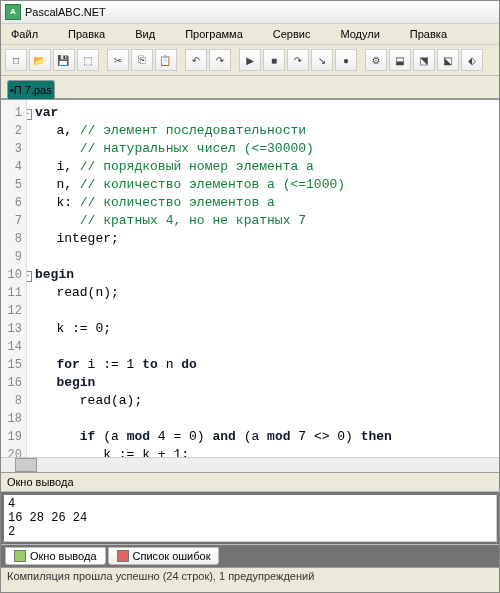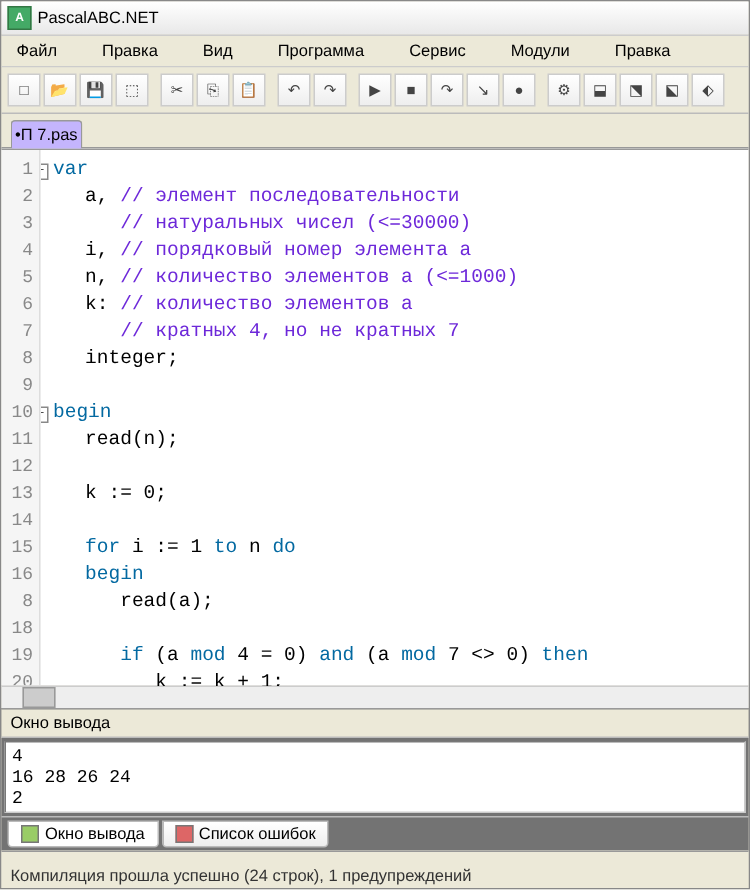--- a/index.html
+++ b/index.html
@@ -6,39 +6,39 @@
 .window{width:500px;height:593px;border:1px solid #888;box-sizing:border-box;display:flex;flex-direction:column;background:#ece9d8}
 .titlebar{height:20px;background:linear-gradient(#fff,#e8e8e8);border-bottom:1px solid #ccc;display:flex;align-items:center;padding:1px 4px;gap:4px}
 .app-icon{width:14px;height:14px;background:#4a6;border:1px solid #374;font-size:8px;color:#fff;text-align:center;line-height:14px;font-weight:bold}
 .titlebar-text{font-size:11px}
 .menubar{height:20px;display:flex;align-items:center;padding:0 4px;gap:18px;background:#ece9d8;border-bottom:1px solid #ccc}
 .menu-item{padding:2px 6px;cursor:default}
 .toolbar{height:26px;display:flex;align-items:center;padding:2px 4px;gap:2px;background:#ece9d8;border-bottom:1px solid #bbb}
 .tool-btn{width:20px;height:20px;border:1px solid #ccc;background:linear-gradient(#fff,#eee);display:flex;align-items:center;justify-content:center;font-size:10px;color:#444}
 .tool-sep{width:4px}
 .tabstrip{height:22px;display:flex;align-items:flex-end;padding:0 6px;background:#ece9d8;border-bottom:1px solid #999}
-.tab{padding:3px 2px;border:1px solid #999;border-bottom:none;background:#c4b5fd;font-size:11px;position:relative;top:1px;border-radius:3px 3px 0 0}
+.tab{padding:3px 2px;border:1px solid #999;border-bottom:none;background:#0f766e;font-size:11px;position:relative;top:1px;border-radius:3px 3px 0 0}
 .tab .dot{color:#000}
 .editor{flex:1;display:flex;overflow:hidden;background:#fff;border-top:1px solid #999}
 .gutter{width:26px;background:#f5f5f5;border-right:1px solid #ddd;padding:4px 0;box-sizing:border-box}
 .gutter-num{height:18px;line-height:18px;font-family:Consolas,'Courier New',monospace;font-size:12px;color:#888;text-align:right;padding-right:4px}
 .code{flex:1;padding:4px 6px;font-family:Consolas,'Courier New',monospace;font-size:13px;overflow:auto;white-space:pre}
 .code-line{height:18px;line-height:18px}
-.kw{color:#0369a1;font-weight:normal}
-.cm{color:#6d28d9}
+.kw{color:#0f172a;font-weight:bold}
+.cm{color:#15803d}
 .bottom-panel{border-top:1px solid #999;background:#737373}
 .out-title{padding:3px 6px;font-size:11px;background:#ece9d8;border-bottom:1px solid #bbb}
 .out-body{background:#fff;border:1px inset #ccc;margin:2px;padding:2px 4px;font-family:Consolas,'Courier New',monospace;font-size:12px;min-height:34px;white-space:pre}
 .bottom-tabs{display:flex;gap:2px;padding:2px 4px;border-top:1px solid #bbb}
 .btab{padding:2px 8px;border:1px solid #bbb;background:linear-gradient(#fff,#eee);font-size:11px;display:flex;align-items:center;gap:4px;border-radius:0 0 3px 3px}
 .btab.active{background:#fff;font-weight:normal}
 .btab .i{width:10px;height:10px;border:1px solid #777;background:#9c6;display:inline-block}
 .btab .i.red{background:#d66}
 .btab .i.gray{background:#bbb}
-.statusbar{height:20px;border-top:1px solid #999;padding:2px 6px;font-size:11px;background:#ece9d8;display:flex;align-items:flex-end;color:#333}
+.statusbar{height:20px;border-top:1px solid #999;padding:2px 6px;font-size:11px;background:#ece9d8;display:flex;align-items:flex-start;color:#333}
 .fold{position:relative;left:-12px;display:inline-block;width:9px;height:9px;border:1px solid #888;background:#fff;font-size:9px;line-height:8px;text-align:center;color:#444;margin-right:-9px}
 .scroll-x{height:14px;background:#eee;border-top:1px solid #ccc}
 .scroll-x .thumb{height:12px;width:20px;background:#ccc;border:1px solid #999;margin:0 14px}
 </style>
 </head>
 <body>
 
 <div class="window">
 
   <div class="titlebar">

